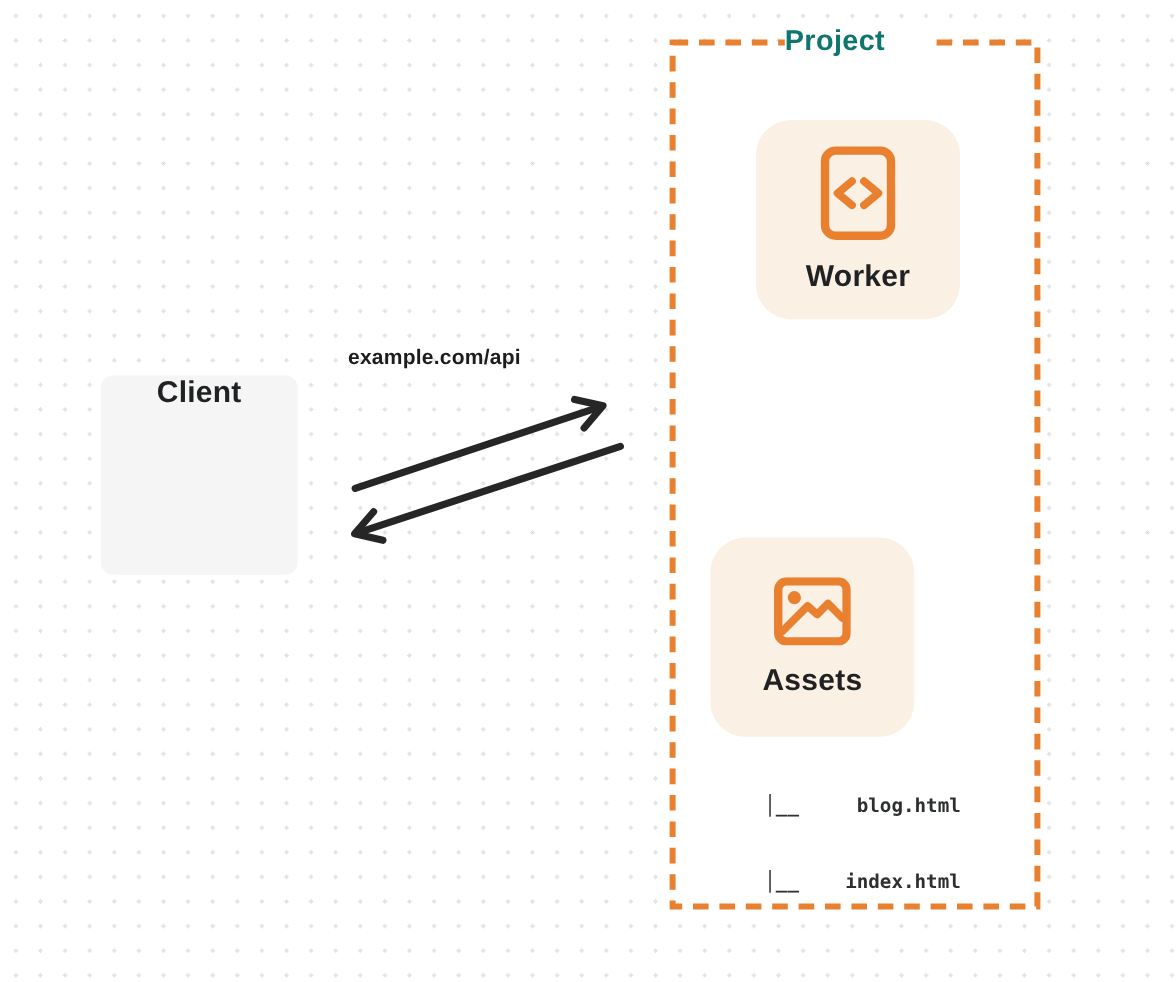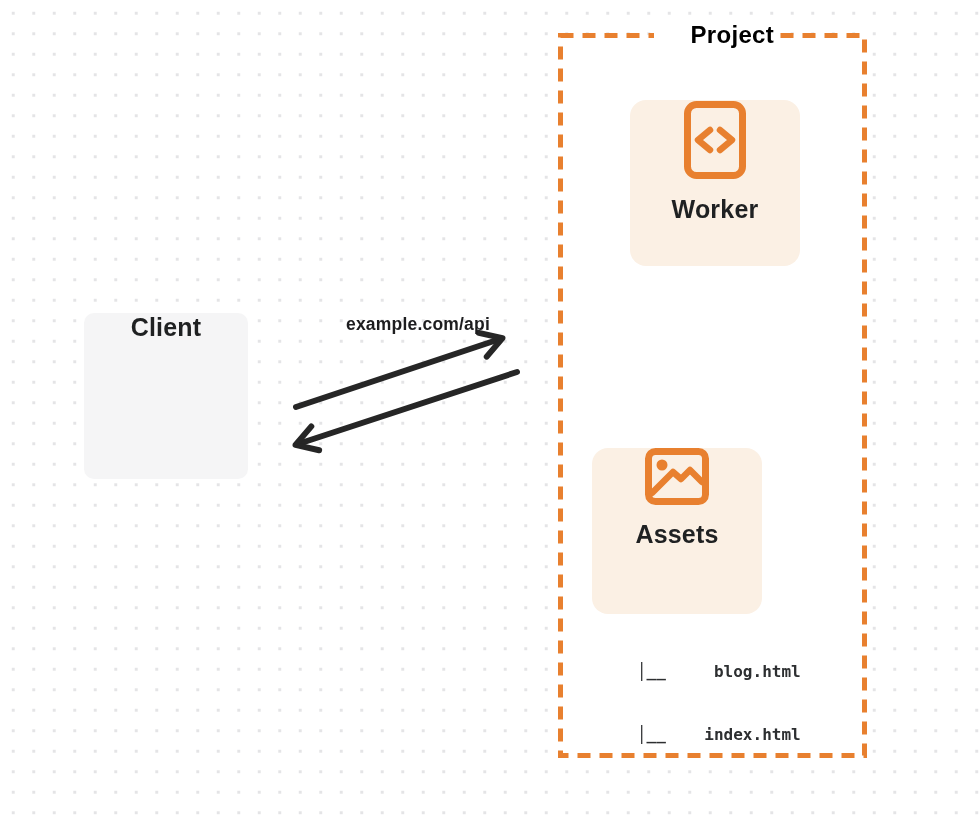--- a/index.html
+++ b/index.html
@@ -20,34 +20,34 @@
 
   .client-box{
     position:absolute;left:84px;top:313px;width:164px;height:166px;
     background:#f5f5f6;border-radius:10px;
     display:flex;justify-content:center;
   }
   .node-label{font-size:25px;font-weight:bold;color:#1f2122;letter-spacing:.2px;}
 
   .api-label{
     position:absolute;left:290px;top:287px;width:200px;
-    text-align:right;font-size:17.5px;font-weight:bold;color:#1d1d1f;
-    letter-spacing:.2px;white-space:nowrap;margin-top:27px;
+    text-align:left;font-size:17.5px;font-weight:bold;color:#1d1d1f;
+    letter-spacing:.2px;white-space:nowrap;
   }
 
   .project-label{
     position:absolute;left:654px;top:21px;width:120px;height:28px;
-    background:#ffffff;text-align:right;line-height:28px;
-    font-size:24px;font-weight:bold;color:#000000;letter-spacing:.3px;
+    background:#ffffff;text-align:left;line-height:28px;
+    font-size:24px;font-weight:bold;color:#0f766e;letter-spacing:.3px;
   }
 
   .node{
     position:absolute;width:170px;height:166px;
-    background:#fbf0e4;border-radius:16px;
-    display:flex;flex-direction:column;align-items:center;justify-content:flex-start;
+    background:#fbf0e4;border-radius:29px;
+    display:flex;flex-direction:column;align-items:center;justify-content:center;
     gap:15px;
   }
   .node.worker{left:630px;top:100px;}
   .node.assets{left:592px;top:448px;}
   .node svg{display:block;}
 
   .tree{
     position:absolute;left:608px;top:619px;
     font-family:"DejaVu Sans Mono",monospace;
     font-size:16px;font-weight:bold;color:#2d2f31;

